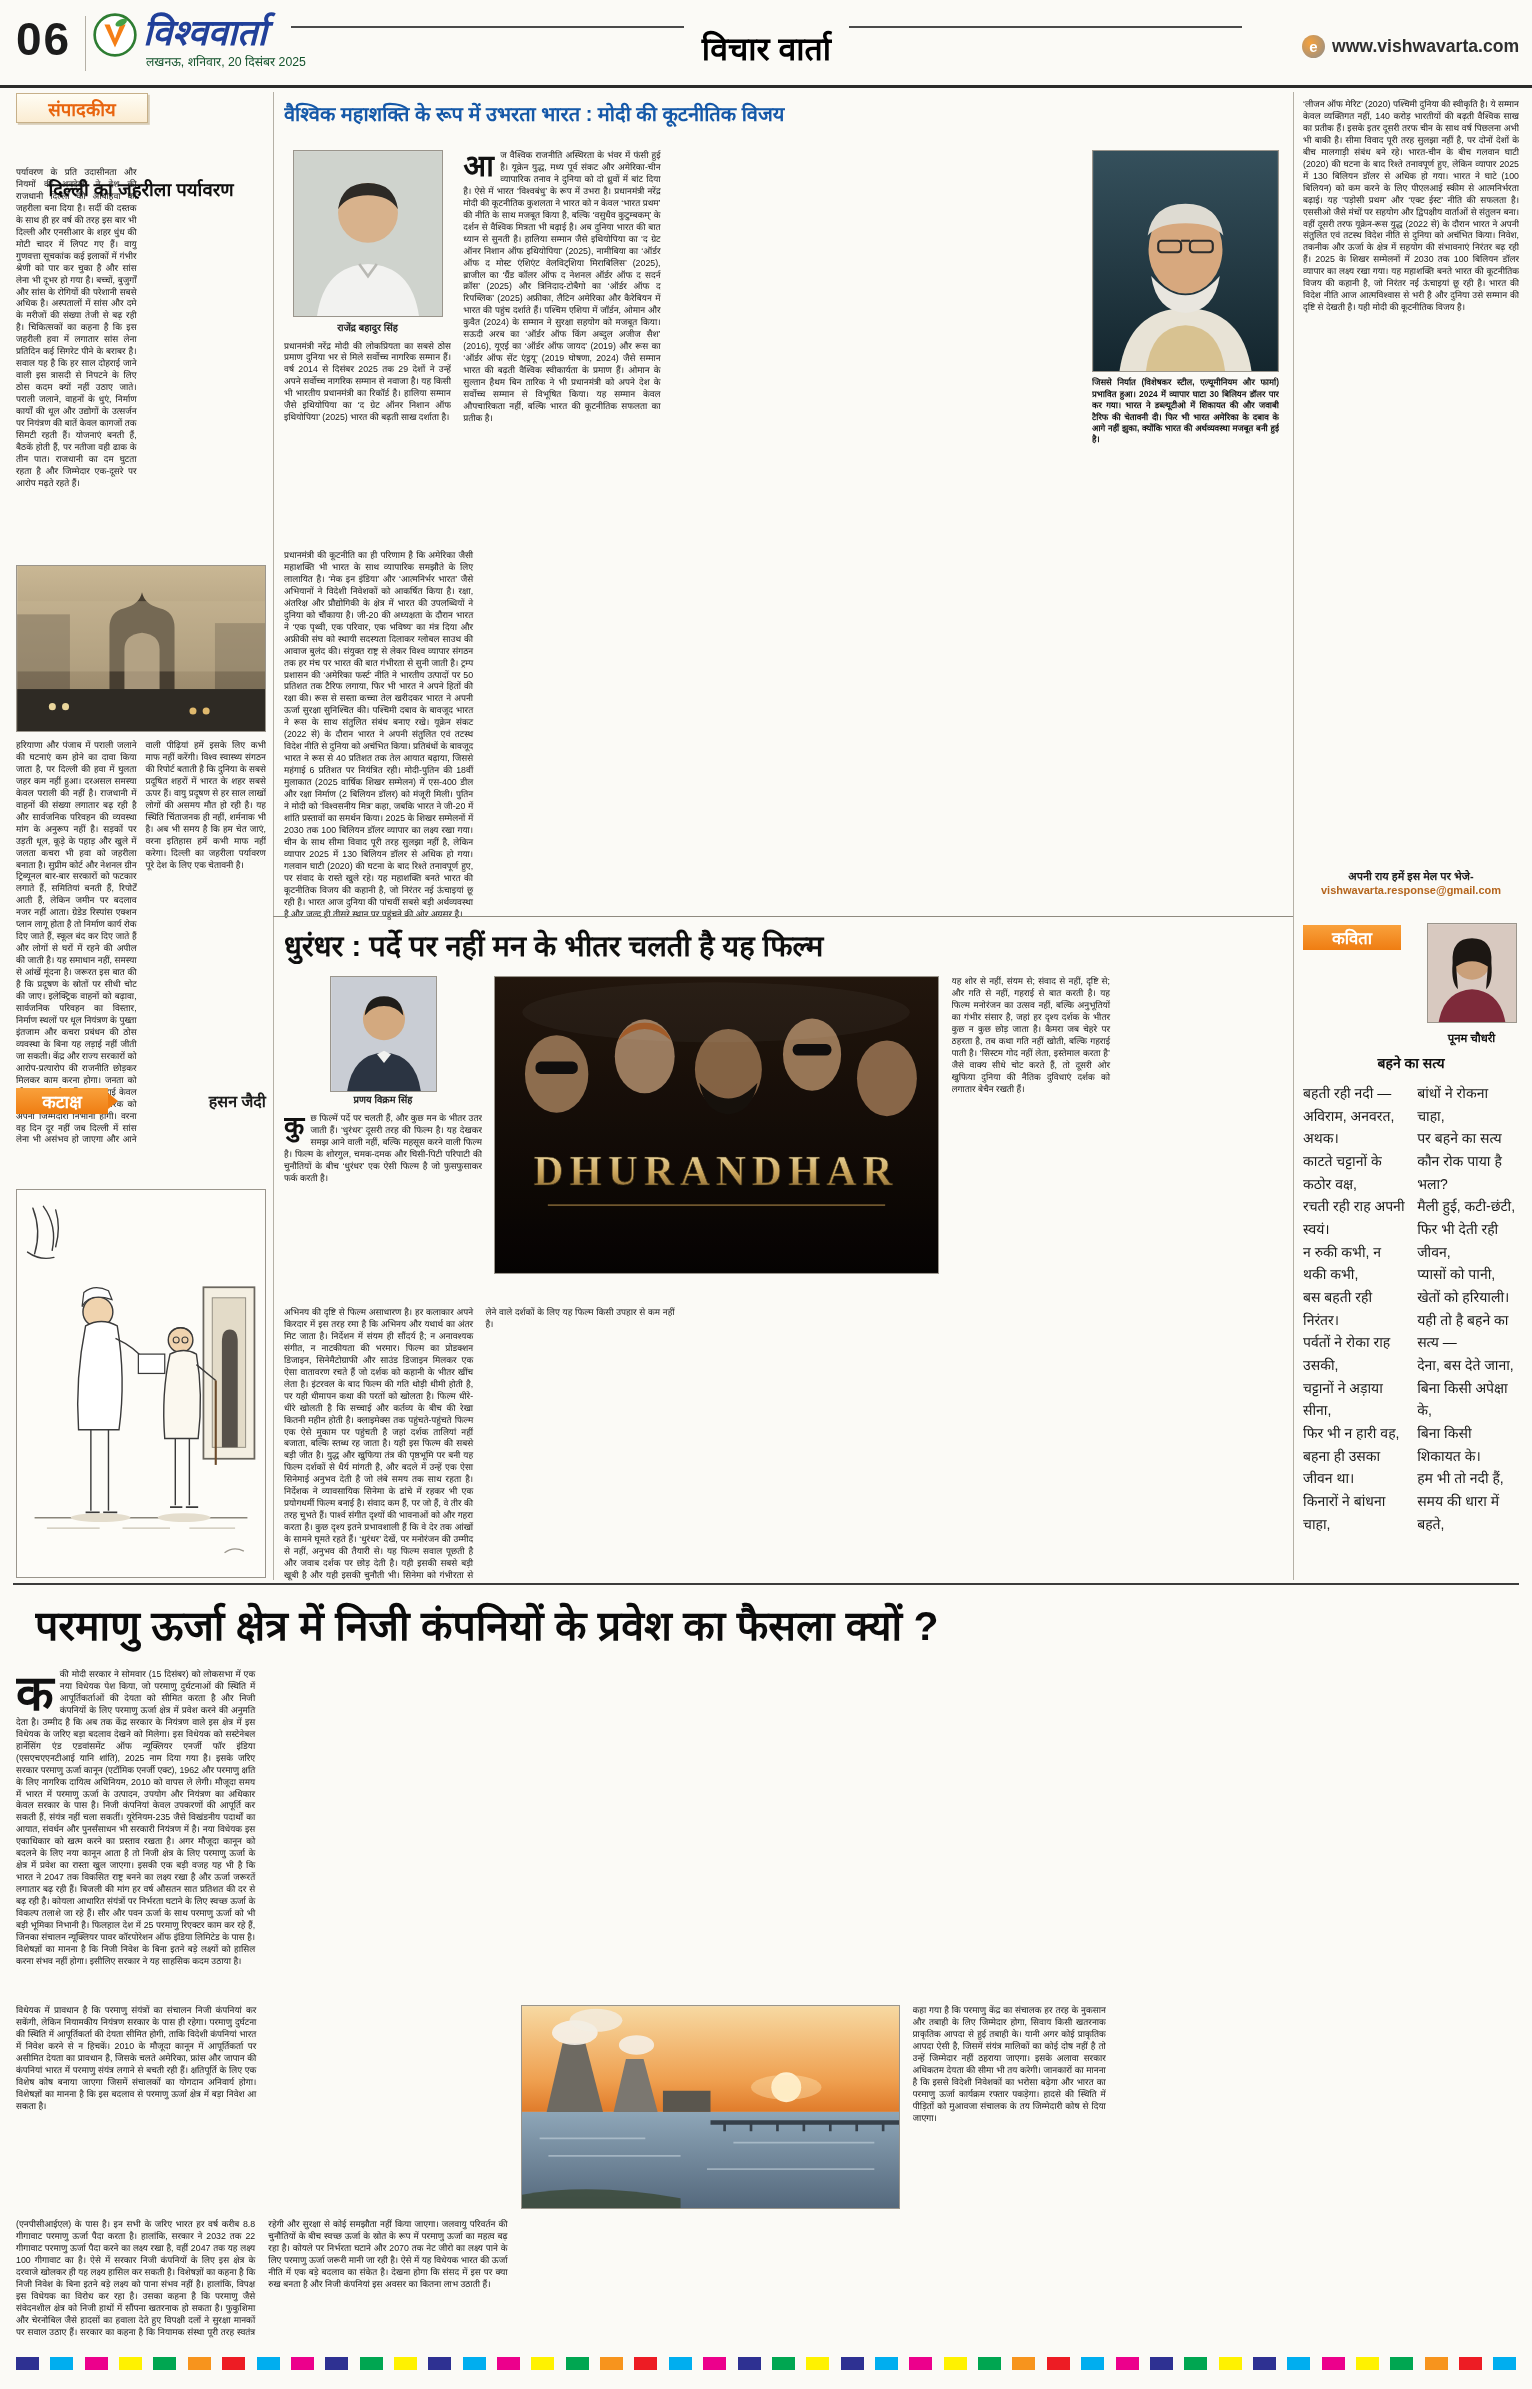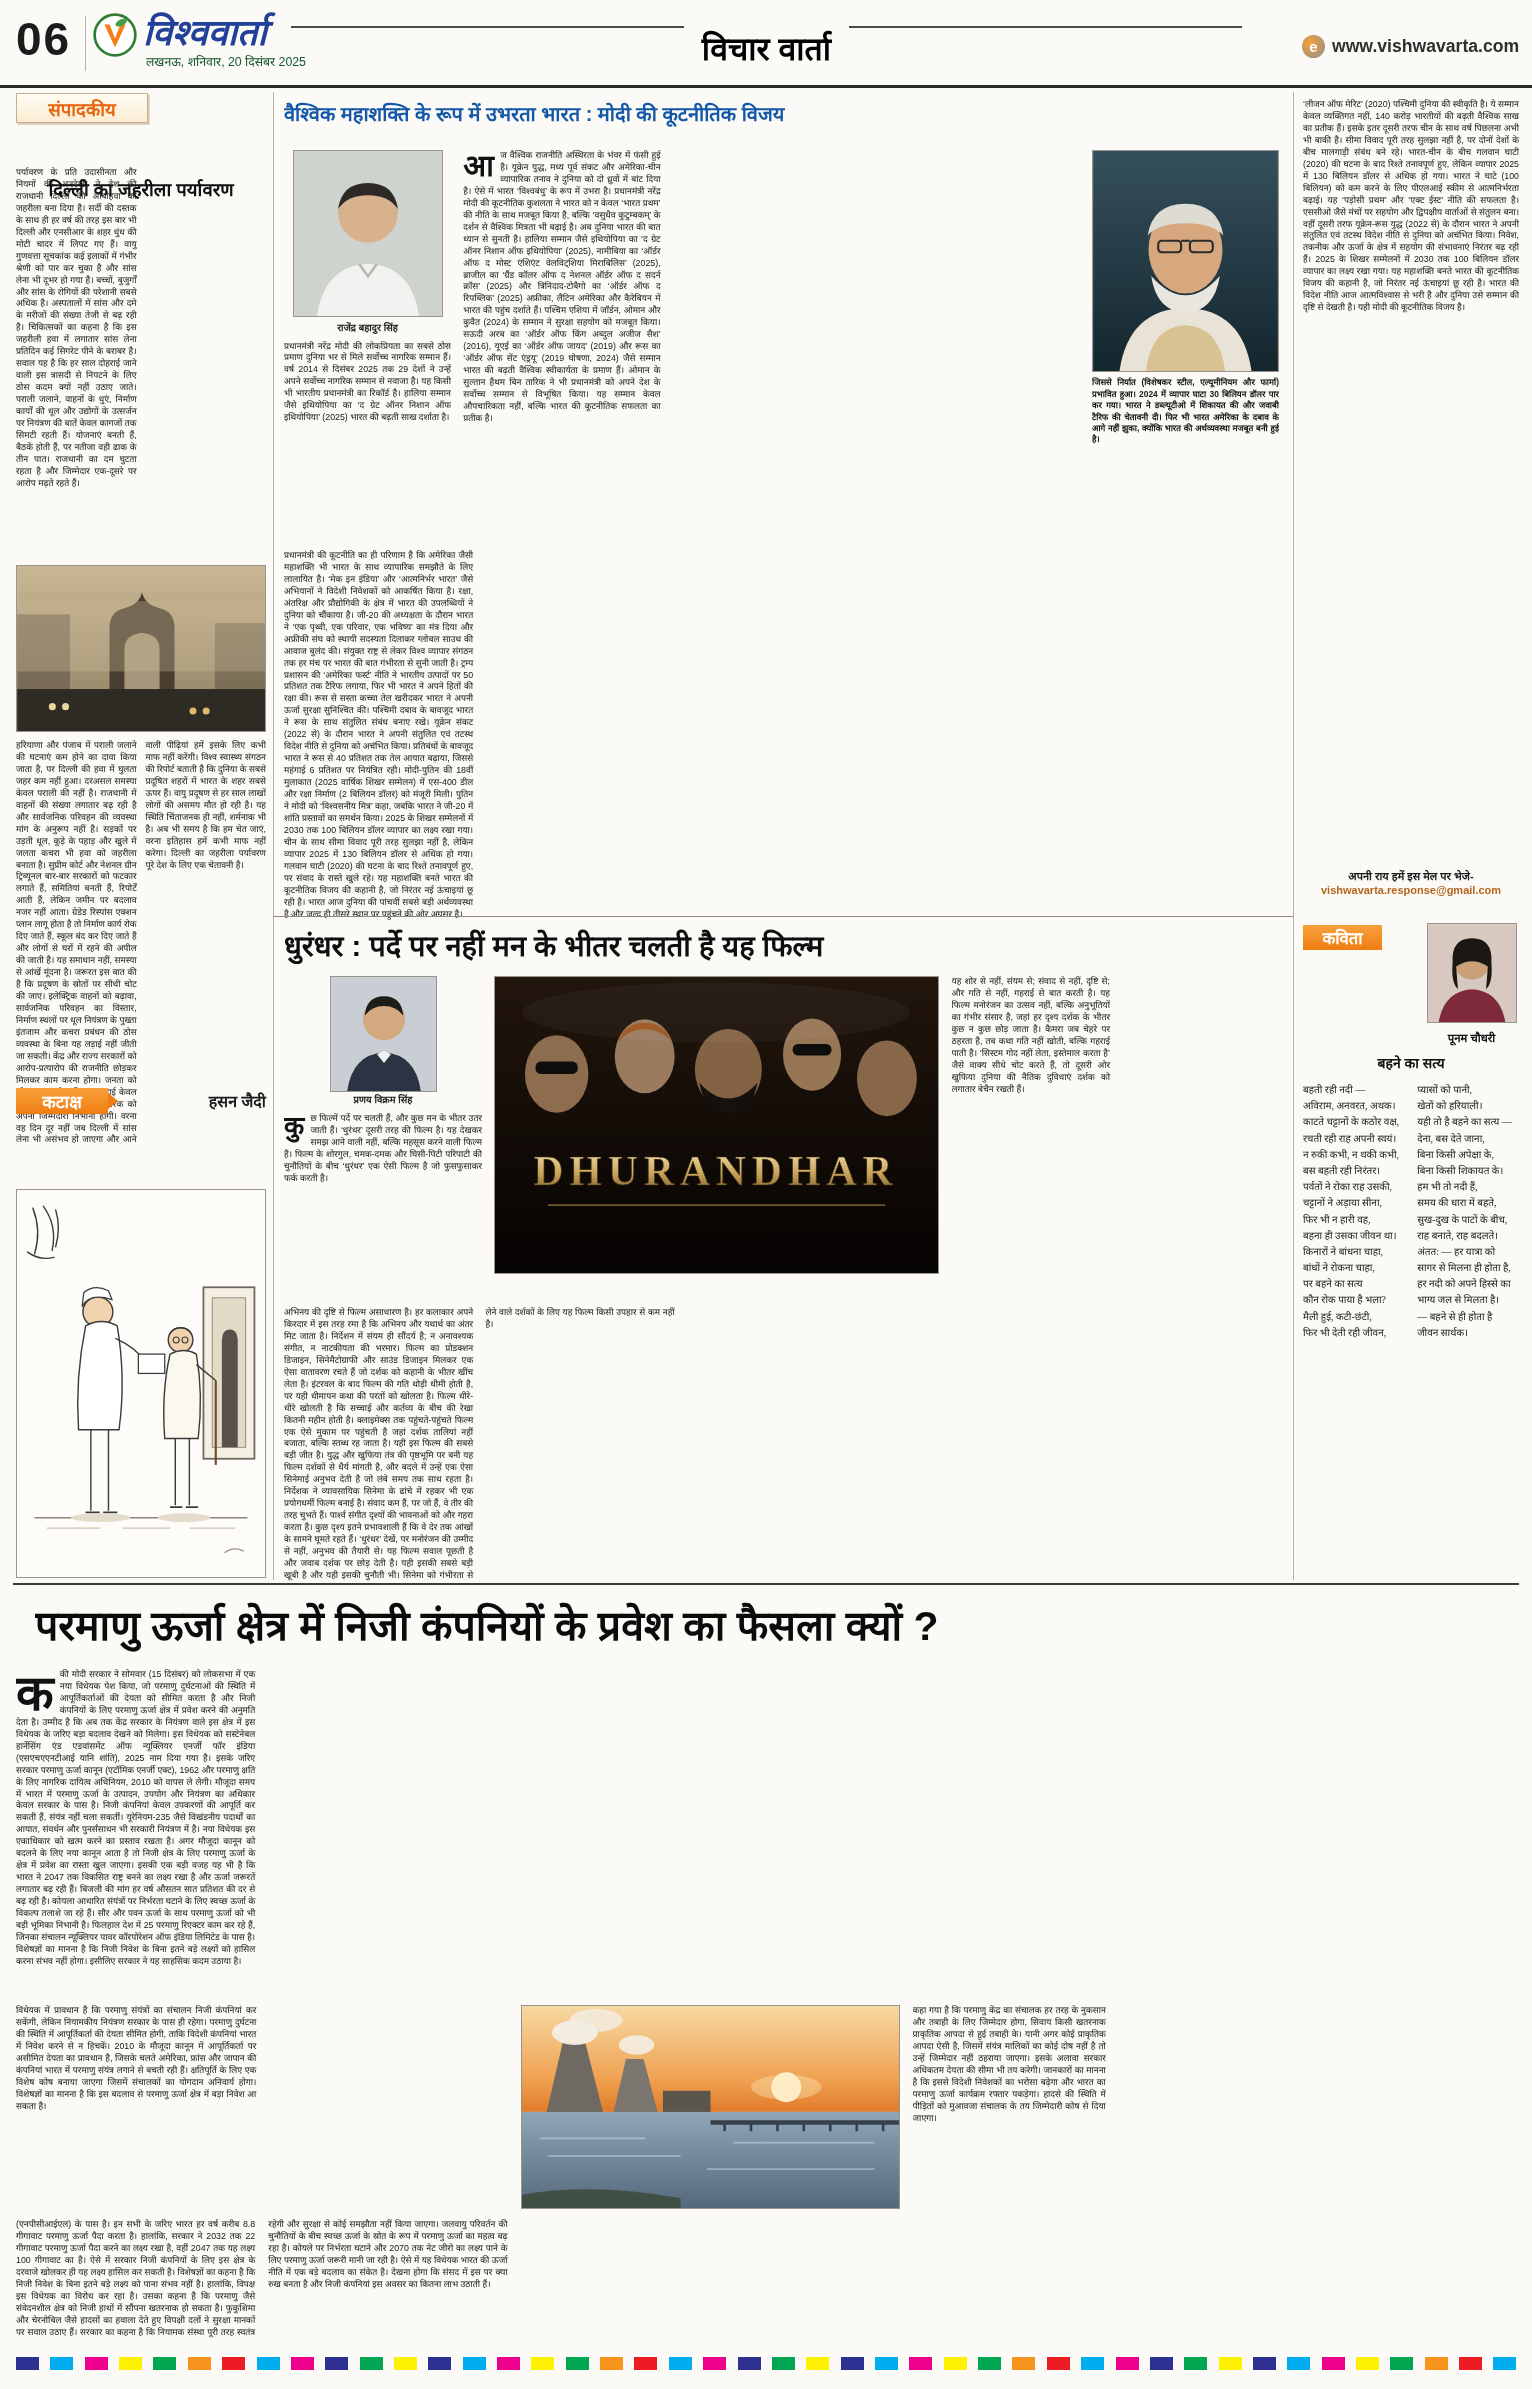--- a/index.html
+++ b/index.html
@@ -42,21 +42,21 @@
 
   #lead-headline { left:284px; top:100px; width:1004px; font-size:20px; font-weight:bold; color:#1558a8; white-space:nowrap; overflow:hidden; }
   #film-headline { left:284px; top:925px; width:1004px; font-size:29px; font-weight:bold; color:#0e0e0e; white-space:nowrap; overflow:hidden; }
   #energy-headline { left:35px; top:1596px; width:1462px; font-size:41px; font-weight:bold; color:#0b0b0b; white-space:nowrap; overflow:hidden; }
 
   .flex-row { display:flex; gap:12.3px; }
   .bold-para { font-weight:bold; }
   .feedback-note { font-size:11px; font-weight:bold; text-align:center; color:#1c1c1c; }
   .feedback-email { font-size:11px; font-weight:bold; text-align:center; color:#b5651d; }
 
-  .poem-line { font-size:10px; line-height:1.62; color:#1a1a1a;font-family:Liberation Serif, serif; }
+  .poem-line { font-size:14px; line-height:1.62; color:#1a1a1a; }
   #poem-title { left:1303px; top:1053px; width:216px; text-align:center; font-size:14px; font-weight:bold; color:#101010; }
   #poet-name { left:1423px; top:1030px; width:97px; text-align:center; font-size:11.4px; font-weight:bold; color:#101010; }
 
   .figure-block { break-inside:avoid; margin:0 0 3.5px 0; }
   #color-strip { left:16px; top:2357px; width:1501px; height:13.2px; display:flex; justify-content:space-between; align-items:center; }
   .color-sq { width:23px; height:12.3px; }
 </style>
 </head>
 <body>
 
@@ -267,21 +267,21 @@
       <text x="251" y="236" text-anchor="middle" font-family="Liberation Serif, serif" font-weight="bold" font-size="47" letter-spacing="7" fill="url(#gold)" stroke="#3a2c14" stroke-width="0.8">DHURANDHAR</text>
       <rect x="60" y="258" width="383" height="2" fill="#8a6b3a" opacity="0.8"></rect>
     </svg>
   </div>
 
   <div class="body-text cols2" style="flex:1; height:298px; column-gap:10.6px;">यह शोर से नहीं, संयम से; संवाद से नहीं, दृष्टि से; और गति से नहीं, गहराई से बात करती है। यह फिल्म मनोरंजन का उत्सव नहीं, बल्कि अनुभूतियों का गंभीर संसार है, जहां हर दृश्य दर्शक के भीतर कुछ न कुछ छोड़ जाता है। कैमरा जब चेहरे पर ठहरता है, तब कथा गति नहीं खोती, बल्कि गहराई पाती है। ‘सिस्टम गोद नहीं लेता, इस्तेमाल करता है’ जैसे वाक्य सीधे चोट करते हैं, तो दूसरी ओर खुफिया दुनिया की नैतिक दुविधाएं दर्शक को लगातार बेचैन रखती हैं।</div>
 </div>
 
 <div class="abs body-text cols5" style="left:284px; top:1284px; width:995px; height:294px;">अभिनय की दृष्टि से फिल्म असाधारण है। हर कलाकार अपने किरदार में इस तरह रमा है कि अभिनय और यथार्थ का अंतर मिट जाता है। निर्देशन में संयम ही सौंदर्य है; न अनावश्यक संगीत, न नाटकीयता की भरमार। फिल्म का प्रोडक्शन डिजाइन, सिनेमैटोग्राफी और साउंड डिजाइन मिलकर एक ऐसा वातावरण रचते हैं जो दर्शक को कहानी के भीतर खींच लेता है। इंटरवल के बाद फिल्म की गति थोड़ी धीमी होती है, पर यही धीमापन कथा की परतों को खोलता है। फिल्म धीरे-धीरे खोलती है कि सच्चाई और कर्तव्य के बीच की रेखा कितनी महीन होती है। क्लाइमेक्स तक पहुंचते-पहुंचते फिल्म एक ऐसे मुकाम पर पहुंचती है जहां दर्शक तालियां नहीं बजाता, बल्कि स्तब्ध रह जाता है। यही इस फिल्म की सबसे बड़ी जीत है। युद्ध और खुफिया तंत्र की पृष्ठभूमि पर बनी यह फिल्म दर्शकों से धैर्य मांगती है, और बदले में उन्हें एक ऐसा सिनेमाई अनुभव देती है जो लंबे समय तक साथ रहता है। निर्देशक ने व्यावसायिक सिनेमा के ढांचे में रहकर भी एक प्रयोगधर्मी फिल्म बनाई है। संवाद कम हैं, पर जो हैं, वे तीर की तरह चुभते हैं। पार्श्व संगीत दृश्यों की भावनाओं को और गहरा करता है। कुछ दृश्य इतने प्रभावशाली हैं कि वे देर तक आंखों के सामने घूमते रहते हैं। ‘धुरंधर’ देखें, पर मनोरंजन की उम्मीद से नहीं, अनुभव की तैयारी से। यह फिल्म सवाल पूछती है और जवाब दर्शक पर छोड़ देती है। यही इसकी सबसे बड़ी खूबी है और यही इसकी चुनौती भी। सिनेमा को गंभीरता से लेने वाले दर्शकों के लिए यह फिल्म किसी उपहार से कम नहीं है।</div>
 
-<div class="abs orange-tab" style="left:1303px; top:925px; width:79px; height:25px; font-size:16.7px;">
+<div class="abs orange-tab" style="left:1303px; top:925px; width:98px; height:25px; font-size:16.7px;">
   <span>कविता</span>
 </div>
 <div class="abs photo-frame" style="left:1427px; top:923px; width:90px; height:100px;">
   <svg width="88" height="99" viewBox="0 0 100 112">
     <rect width="100" height="112" fill="#d8c9c0"></rect>
     <circle cx="50" cy="42" r="21" fill="#caa07a"></circle>
     <path d="M28 44 q-2 -28 22 -28 q24 0 22 28 q2 22 -6 30 l2 -26 q-18 -12 -36 0 l2 26 q-8 -8 -6 -30Z" fill="#1c1713"></path>
     <path d="M12 112 q6 -36 38 -38 q32 2 38 38 Z" fill="#7e2a3a"></path>
   </svg>
 </div>

